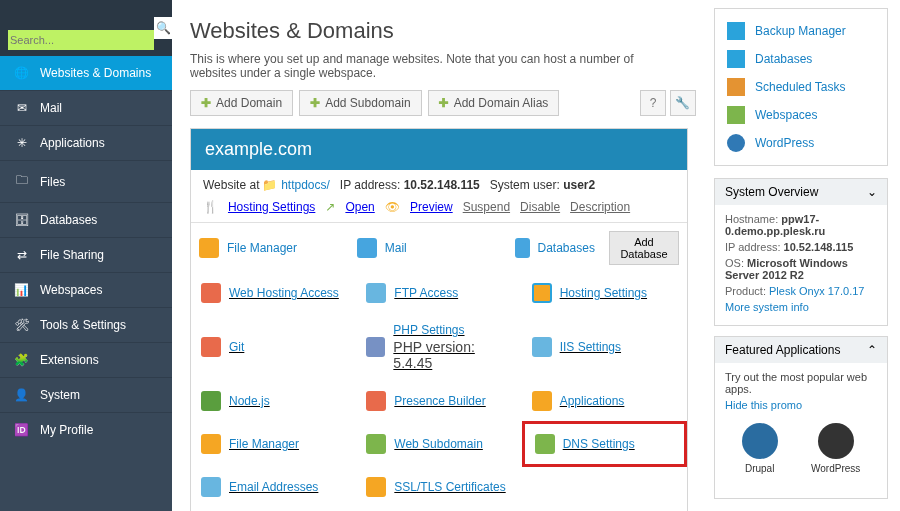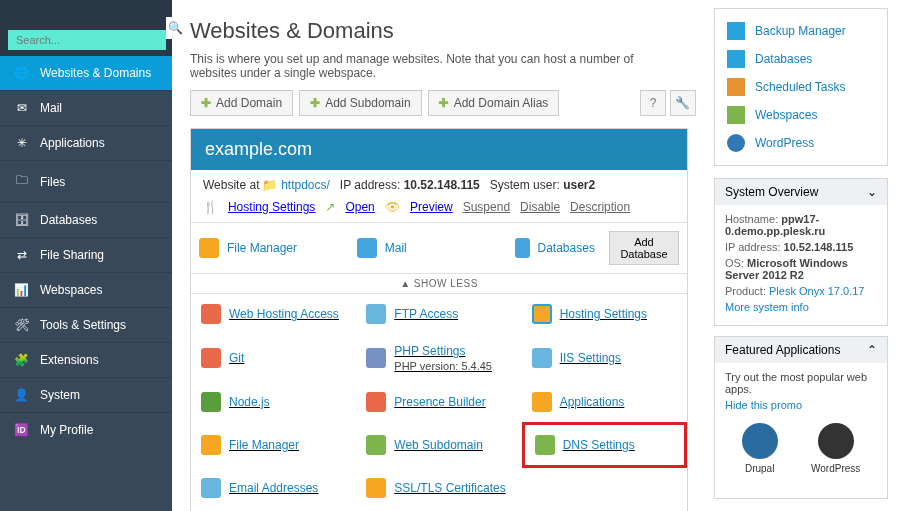--- a/index.html
+++ b/index.html
@@ -1,20 +1,20 @@
 <!DOCTYPE html>
 <html><head>
 <meta charset="utf-8">
 <style>
 * { margin:0; padding:0; box-sizing:border-box; font-family:Arial,Helvetica,sans-serif; }
 body { background:#fff; width:900px; height:511px; overflow:hidden; font-size:12px; }
 .wrap { display:flex; height:100%; }
 .sidebar { width:172px; background:#384859; color:#fff; }
 .search-row { background:#2a3744; padding:6px 8px; display:flex; align-items:center; }
-.search-row input { flex:1; border:none; padding:4px 8px; font-size:11px; background:#5eead4;margin-top:24px; }
+.search-row input { flex:1; border:none; padding:4px 2px; font-size:11px; background:#bef264;margin-top:24px; }
 .search-row .sicon { width:18px; text-align:center; color:#888; background:#fff; padding:4px 2px; }
 .side-item { display:flex; align-items:center; padding:10px 14px; font-size:12px; gap:10px; cursor:pointer; }
 .side-item.active { background:#0a9dd9; }
 .side-item + .side-item { border-top:1px solid #2f3d4c; }
 .side-ico { width:16px; text-align:center; }
 .main { flex:1; padding:18px 14px 0 18px; overflow:auto; }
 h1 { font-size:22px; font-weight:400; color:#444; margin-bottom:8px; }
 .desc { font-size:12px; color:#555; max-width:480px; margin-bottom:10px; }
 .toolbar { display:flex; gap:6px; align-items:center; margin-bottom:12px; }
 .tbtn { border:1px solid #ccc; background:#f5f5f5; padding:5px 10px; font-size:12px; color:#555; display:flex; align-items:center; gap:5px; cursor:pointer; }
@@ -29,21 +29,21 @@
 .dp-links { padding:4px 12px 8px; font-size:12px; display:flex; gap:10px; color:#1780c4; align-items:center; }
 .dp-links .fork { color:#d33; }
 .dp-row1 { display:flex; border-top:1px solid #e0e0e0; }
 .dp-cell { flex:1; padding:8px 8px; display:flex; align-items:center; gap:8px; font-size:12px; }
 .dp-cell a { color:#1780c4; text-decoration:none; }
 .btn-add { background:#e9e9e9; border:1px solid #ccc; padding:4px 8px; font-size:11px; margin-left:6px; cursor:pointer; }
 .showless { text-align:center; font-size:10px; color:#666; padding:4px 0; border-top:1px solid #e0e0e0; border-bottom:1px solid #e0e0e0; letter-spacing:0.5px; }
 .grid { display:grid; grid-template-columns:1fr 1fr 1fr; }
 .g-item { padding:10px 10px; display:flex; align-items:center; gap:8px; font-size:12px;text-decoration:underline; }
 .g-item a { color:#1780c4; text-decoration:none; }
-.g-sub { display:block; font-size:11px; color:#444; margin-top:2px; }
+.g-sub { display:block; font-size:14px; color:#444; margin-top:2px; }
 .ic { width:20px; height:20px; display:inline-block; border-radius:3px; }
 .highlight { border:3px solid #d62222; }
 .rcol { width:190px; padding:8px 12px 0 4px; }
 .r-quick { border:1px solid #d6d6d6; padding:8px 0; margin-bottom:12px; }
 .r-quick div { display:flex; align-items:center; gap:10px; padding:5px 12px; }
 .r-quick a { color:#1780c4; font-size:12px; text-decoration:none; }
 .qic { width:18px; height:18px; display:inline-block; }
 .panel { border:1px solid #d6d6d6; margin-bottom:10px; }
 .panel-h { background:#eef1f3; padding:6px 10px; font-size:12px; display:flex; justify-content:space-between; align-items:center; }
 .panel-b { padding:8px 10px; font-size:11px; color:#444; }
@@ -163,21 +163,20 @@
         <div class="dp-cell">
             <span class="ic" style="background:#46a5df"></span>
             <a href="#">Mail</a>
           </div>
         <div class="dp-cell">
             <span class="ic" style="background:#46a5df"></span>
             <a href="#">Databases</a>
             <button class="btn-add">Add Database</button>
           </div>
       </div>
-      <div class="showless">▲ <span>SHOW LESS</span></div>
       <div class="grid">
         <div class="g-item">
             <span class="ic" style="background:#e86a4b"></span>
             <a href="#">Web Hosting Access</a>
           </div>
         <div class="g-item">
             <span class="ic" style="background:#68b6e0"></span>
             <a href="#">FTP Access</a>
           </div>
         <div class="g-item">

